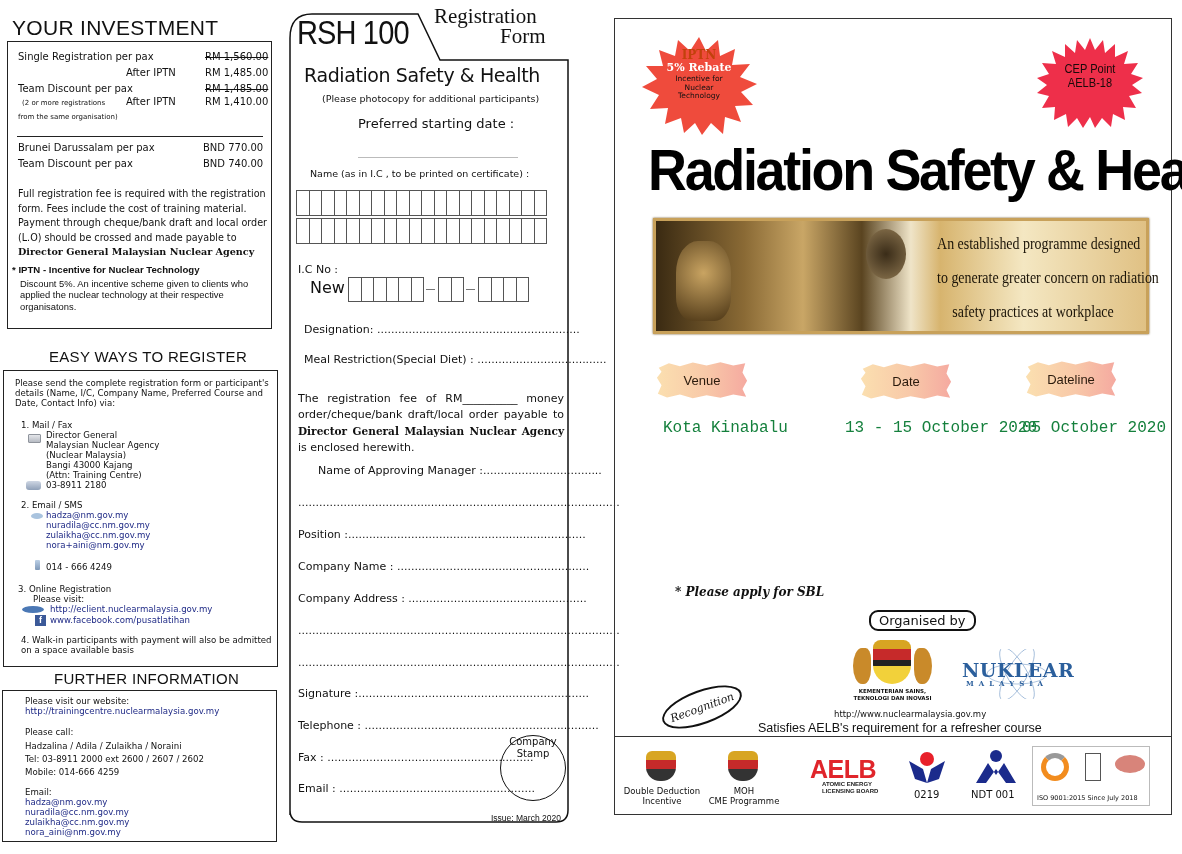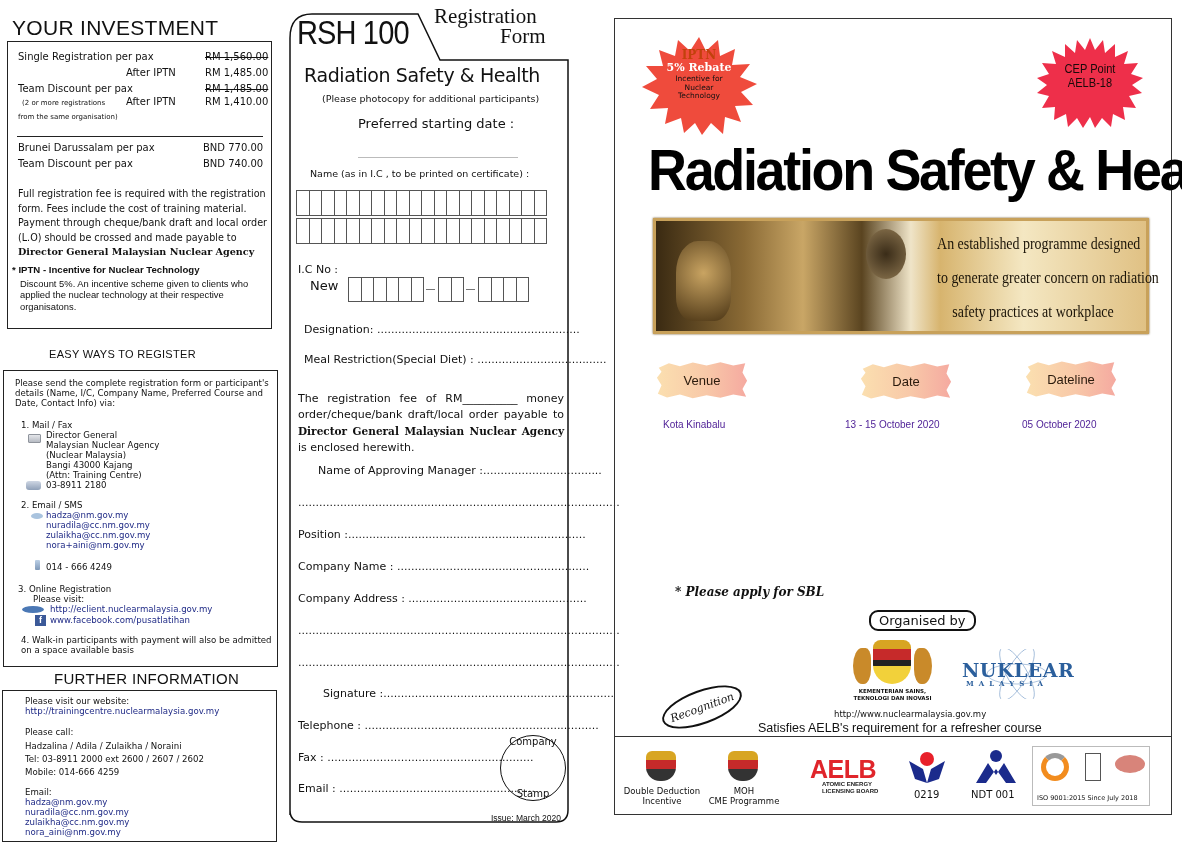--- a/index.html
+++ b/index.html
@@ -29,21 +29,21 @@
   .ic-group { display: flex; }
   .ic-group span { width: 13.5px; height: 25px; border: 1px solid #555; margin-right: -1px; }
 
   
   .right-frame { position: absolute; left: 614px; top: 18px; width: 558px; height: 797px; border: 1.5px solid #333; }
   .starburst { position: absolute; }
   .big-title { position: absolute; left: 648px; top: 136px; font-family: "Liberation Sans", sans-serif; font-weight: bold; font-size: 58px; letter-spacing: -2.5px; transform: scaleX(0.93); transform-origin: left top; color: #000; white-space: nowrap; }
   .banner { position: absolute; left: 653px; top: 218px; width: 496px; height: 116px; border: 3px solid #c8a15a; background: linear-gradient(90deg, #3a2a12 0%, #8a6a35 18%, #c9a666 30%, #5a4420 42%, #efe4c8 52%, #d7b46e 58%, #f4e7c2 75%, #e0c184 100%); box-shadow: 0 0 2px #6d5325; }
   .banner-text { position: absolute; left: 260px; top: 6px; width: 234px; text-align: center; font-family: "Liberation Serif", serif; font-size: 17px; line-height: 34px; color: #1b1408; transform: scaleX(0.82); transform-origin: center top; white-space: nowrap; }
   .tag { position: absolute; width: 92px; height: 38px; background: linear-gradient(90deg, #fbe0b0 0%, #f8c8a8 55%, #f5a9a0 100%); clip-path: polygon(3% 18%, 14% 6%, 26% 14%, 40% 4%, 55% 12%, 70% 3%, 84% 12%, 97% 6%, 94% 30%, 99% 52%, 94% 74%, 98% 94%, 84% 88%, 70% 97%, 55% 90%, 40% 98%, 26% 88%, 12% 96%, 2% 86%, 6% 64%, 1% 44%, 6% 28%); display: flex; align-items: center; justify-content: center; font-family: "Liberation Sans", sans-serif; font-size: 13px; color: #2a1a0c; }
-  .info-val { position: absolute; font-family: Liberation Sans, sans-serif; font-size: 10px; color: #4c1d95; white-space: nowrap; }
+  .info-val { position: absolute; font-family: Liberation Mono, monospace; font-size: 16px; color: #15803d; white-space: nowrap; }
   .logos-row { position: absolute; left: 614px; top: 736px; width: 558px; height: 79px; border-top: 1.5px solid #333; }
   .logo-cap { position: absolute; font-family: "DejaVu Sans", sans-serif; font-size: 8.5px; text-align: center; color: #111; white-space: nowrap; }
 </style>
 </head>
 <body>
 
 <div class="sec-title" style="left:12px; top:16px; font-size:21px;">YOUR INVESTMENT</div>
 <div class="box" style="left:7px; top:41px; width:265px; height:288px;">
   <div class="inv-row" style="left:10px; top:9px;">Single Registration per pax</div>
   <div class="inv-row strike" style="left:197px; top:9px;">RM 1,560.00</div>
@@ -59,21 +59,21 @@
   <div class="inv-row" style="left:10px; top:100px;">Brunei Darussalam per pax</div>
   <div class="inv-row" style="left:195px; top:100px;">BND 770.00</div>
   <div class="inv-row" style="left:10px; top:116px;">Team Discount per pax</div>
   <div class="inv-row" style="left:195px; top:116px;">BND 740.00</div>
   <div class="abs para" style="left:10px; top:145px; width:250px;">Full registration fee is required with the registration form. Fees include the cost of training material. Payment through cheque/bank draft and local order (L.O) should be crossed and made payable to</div>
   <div class="abs serif-bold" style="left:10px; top:204px; white-space:nowrap;">Director General Malaysian Nuclear Agency</div>
   <div class="abs" style="left:4px; top:222px; font-size:9.6px; font-weight:bold; font-family:'Liberation Sans',sans-serif;">* IPTN - Incentive for Nuclear Technology</div>
   <div class="abs" style="left:12px; top:236px; width:248px; font-size:9.4px; line-height:11.3px; font-family:'Liberation Sans',sans-serif;">Discount 5%.  An incentive scheme given to clients who applied the nuclear technology at their respective organisatons.</div>
 </div>
 
-<div class="sec-title" style="left:49px; top:348px; font-size:11px;">EASY WAYS TO REGISTER</div>
+<div class="sec-title" style="left:49px; top:348px; font-size:15px;">EASY WAYS TO REGISTER</div>
 <div class="box" style="left:3px; top:370px; width:275px; height:297px;">
   <div class="abs reg-text" style="left:11px; top:7px; width:258px;">Please send the complete registration form or participant's details (Name, I/C, Company Name, Preferred Course and Date, Contact Info) via:</div>
   <div class="abs reg-text" style="left:17px; top:49px;">1.  Mail / Fax</div>
   <span class="abs icon-mail" style="left:24px; top:63px;"></span>
   <div class="abs reg-text" style="left:42px; top:59px;">Director General</div>
   <div class="abs reg-text" style="left:42px; top:69px;">Malaysian Nuclear Agency</div>
   <div class="abs reg-text" style="left:42px; top:79px;">(Nuclear Malaysia)</div>
   <div class="abs reg-text" style="left:42px; top:89px;">Bangi 43000 Kajang</div>
   <div class="abs reg-text" style="left:42px; top:99px;">(Attn: Training Centre)</div>
   <span class="abs icon-fax" style="left:22px; top:110px;"></span>
@@ -163,21 +163,21 @@
     <span></span>
     <span></span>
     <span></span>
     <span></span>
     <span></span>
     <span></span>
     <span></span>
 </div>
 
 <div class="form-label" style="left:298px; top:263px; font-size:11px;">I.C No :</div>
-<div class="form-label" style="left:310px; top:278px; font-size:13px;">New</div>
+<div class="form-label" style="left:310px; top:278px; font-size:16px;">New</div>
 <div class="abs" style="left:348px; top:277px; display:flex; align-items:center;">
   <div class="ic-group">
       <span></span>
       <span></span>
       <span></span>
       <span></span>
       <span></span>
       <span></span>
     </div>
   <span style="width:9px; border-top:1px solid #777; margin:0 3px;"></span>
@@ -203,26 +203,26 @@
   <span>is enclosed herewith.</span>
 </div>
 
 <div class="form-label" style="left:298px; top:464px;margin-left:20px;">Name of Approving Manager :..................................</div>
 <div class="form-label" style="left:298px; top:496px;">............................................................................................</div>
 <div class="form-label" style="left:298px; top:528px;">Position :....................................................................</div>
 <div class="form-label" style="left:298px; top:560px;">Company Name : .......................................................</div>
 <div class="form-label" style="left:298px; top:592px;">Company Address : ...................................................</div>
 <div class="form-label" style="left:298px; top:624px;">............................................................................................</div>
 <div class="form-label" style="left:298px; top:656px;">............................................................................................</div>
-<div class="form-label" style="left:298px; top:687px;margin-left:25px;">Signature :..................................................................</div>
+<div class="form-label" style="left:298px; top:687px;">Signature :..................................................................</div>
 <div class="form-label" style="left:298px; top:719px;">Telephone : ...................................................................</div>
 <div class="form-label" style="left:298px; top:751px;">Fax : ...........................................................</div>
 <div class="form-label" style="left:298px; top:782px;">Email : ........................................................</div>
 
-<div class="abs" style="left:500px; top:735px; width:66px; height:66px; border:1.5px solid #111; border-radius:50%; display:flex; flex-direction:column; align-items:center; justify-content:space-between; font-size:10px; line-height:12px;">
+<div class="abs" style="left:500px; top:735px; width:66px; height:66px; border:1.5px solid #111; border-radius:50%; display:flex; flex-direction:column; align-items:center; justify-content:flex-start; font-size:10px; line-height:12px;">
   <span>Company</span>
   <span>Stamp</span>
 </div>
 <div class="abs" style="left:491px; top:813px; font-size:8.5px; font-family:'Liberation Sans',sans-serif;">Issue: March 2020</div>
 
 <div class="right-frame"></div>
 
 <svg class="starburst" style="left:640px; top:37px;" width="118" height="98" viewBox="0 0 118 98">
   <polygon fill="#ef4b3c" points="59,0 66,14 78,3 80,19 95,12 92,28 110,27 100,40 117,47 101,55 113,68 95,69 101,85 85,80 83,97 71,86 62,98 55,86 44,96 41,81 25,87 28,71 10,72 19,58 2,50 17,42 6,29 23,29 19,13 35,19 38,3 50,14"></polygon>
 </svg>

